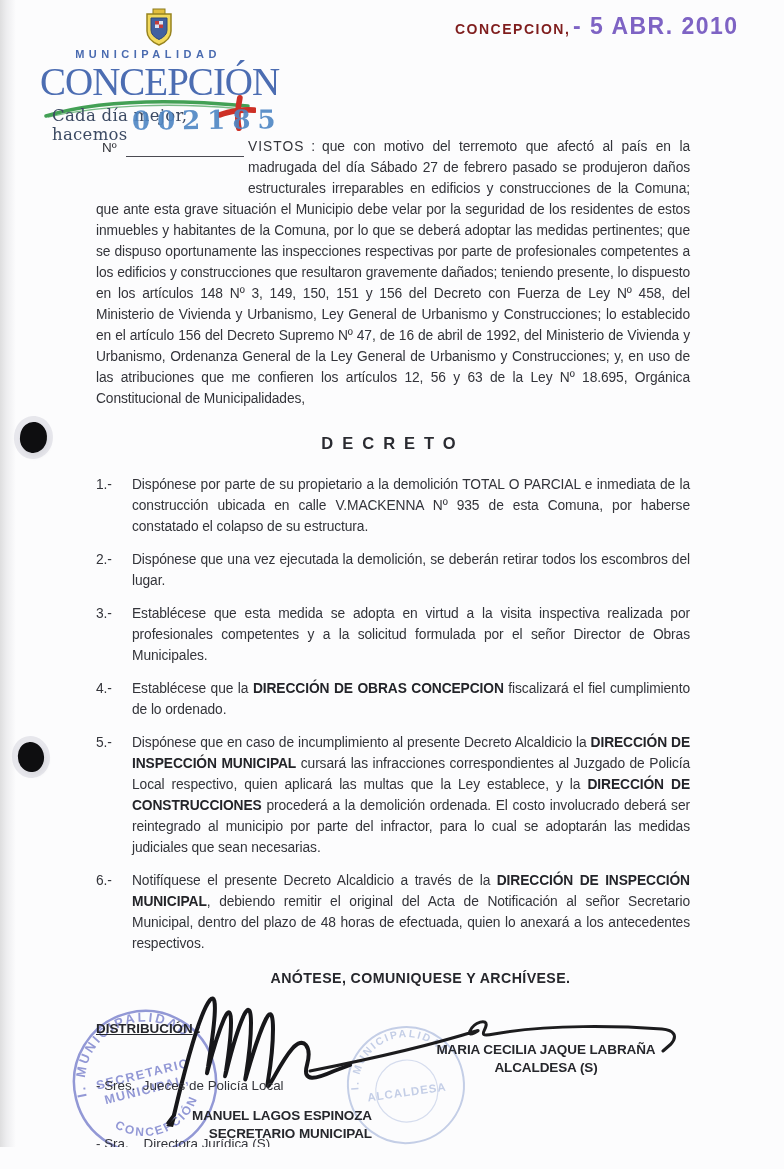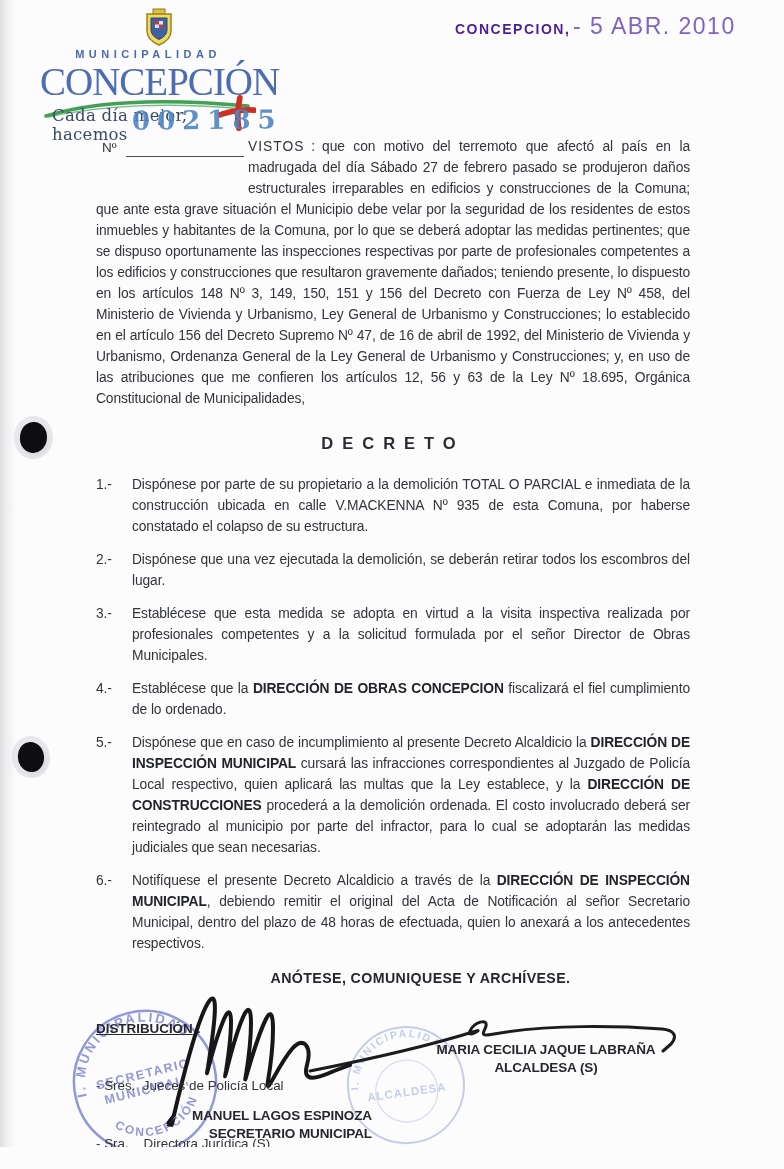--- a/index.html
+++ b/index.html
@@ -20,23 +20,23 @@
   .logo-city{position:absolute;left:0;top:50px;width:214px;text-align:center;
     font-family:"Liberation Serif", serif;font-size:39px;color:#4c6db2;
     letter-spacing:-1px;transform:scaleY(1.05);}
   .logo-swoosh{position:absolute;left:2px;top:88px;}
   .logo-slogan{position:absolute;left:12px;top:98px;
     font-family:"DejaVu Serif", serif;font-size:16.5px;
     color:#3c4a63;letter-spacing:.3px;}
   .logo-plus{position:absolute;left:178px;top:86px;}
 
   .dateline{position:absolute;left:455px;top:20px;}
-  .city-label{font-size:14px;font-weight:bold;letter-spacing:1.5px;color:#4c1d95;}
+  .city-label{font-size:14px;font-weight:bold;letter-spacing:1.5px;color:#7f1d1d;}
   .date-stamp{position:absolute;left:118px;top:-7px;width:200px;
-    font-size:23px;font-weight:normal;letter-spacing:1.5px;color:#7e63c4;
+    font-size:23px;font-weight:bold;letter-spacing:1.5px;color:#7e63c4;
     white-space:nowrap;}
 
   
   .column{position:absolute;left:96px;top:136px;width:594px;
     font-size:13.8px;line-height:21px;letter-spacing:-0.1px;}
   .vistos{margin:0;text-align:justify;}
   .num-field{float:left;width:152px;height:45px;position:relative;}
   .num-label{position:absolute;left:6px;top:1px;font-size:13.5px;}
   .num-line{position:absolute;left:30px;width:118px;top:20px;border-bottom:1.6px solid #4a4a52;}
   .num-stamp{position:absolute;left:36px;top:-26px;font-family:"DejaVu Serif", serif;

